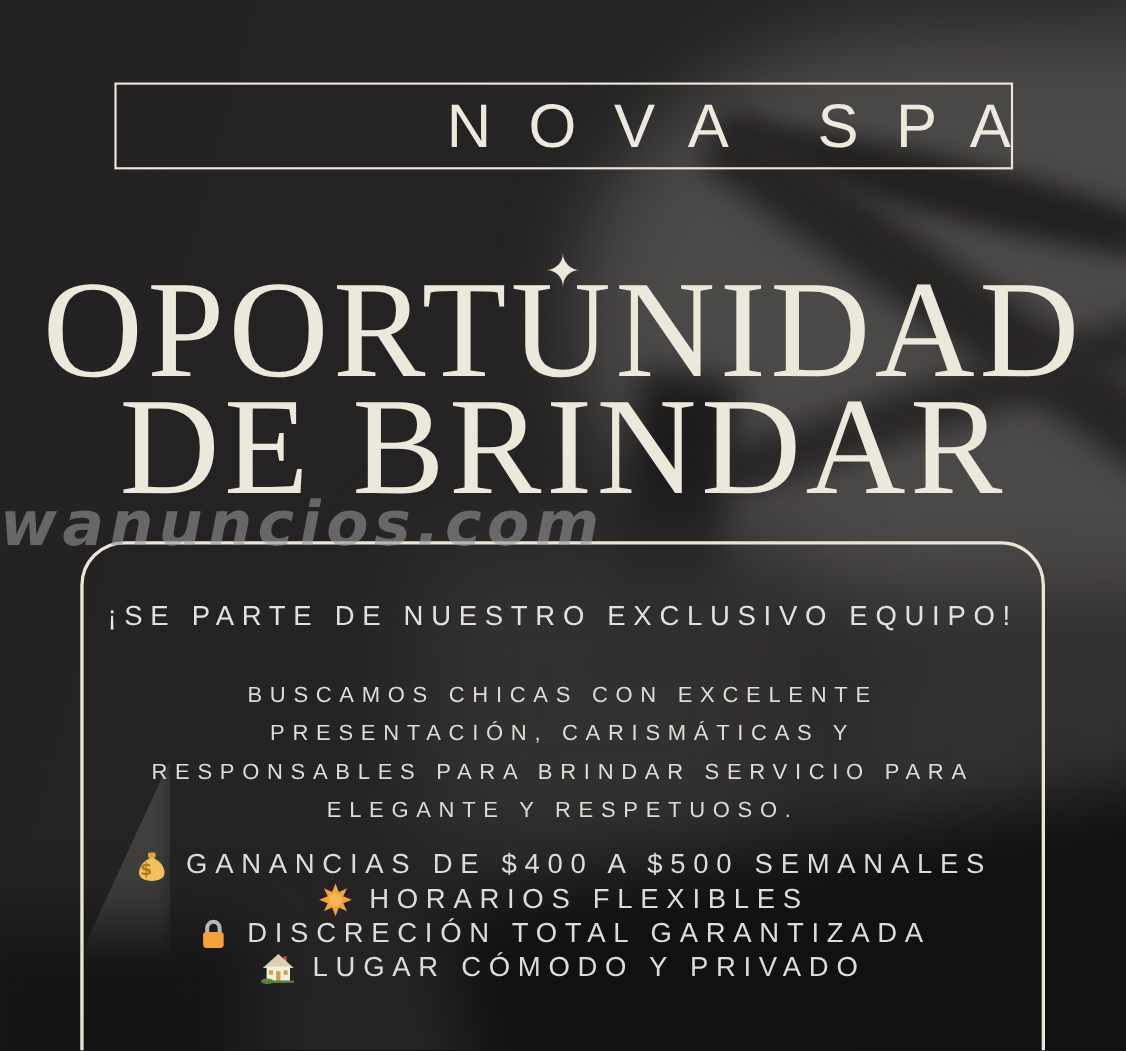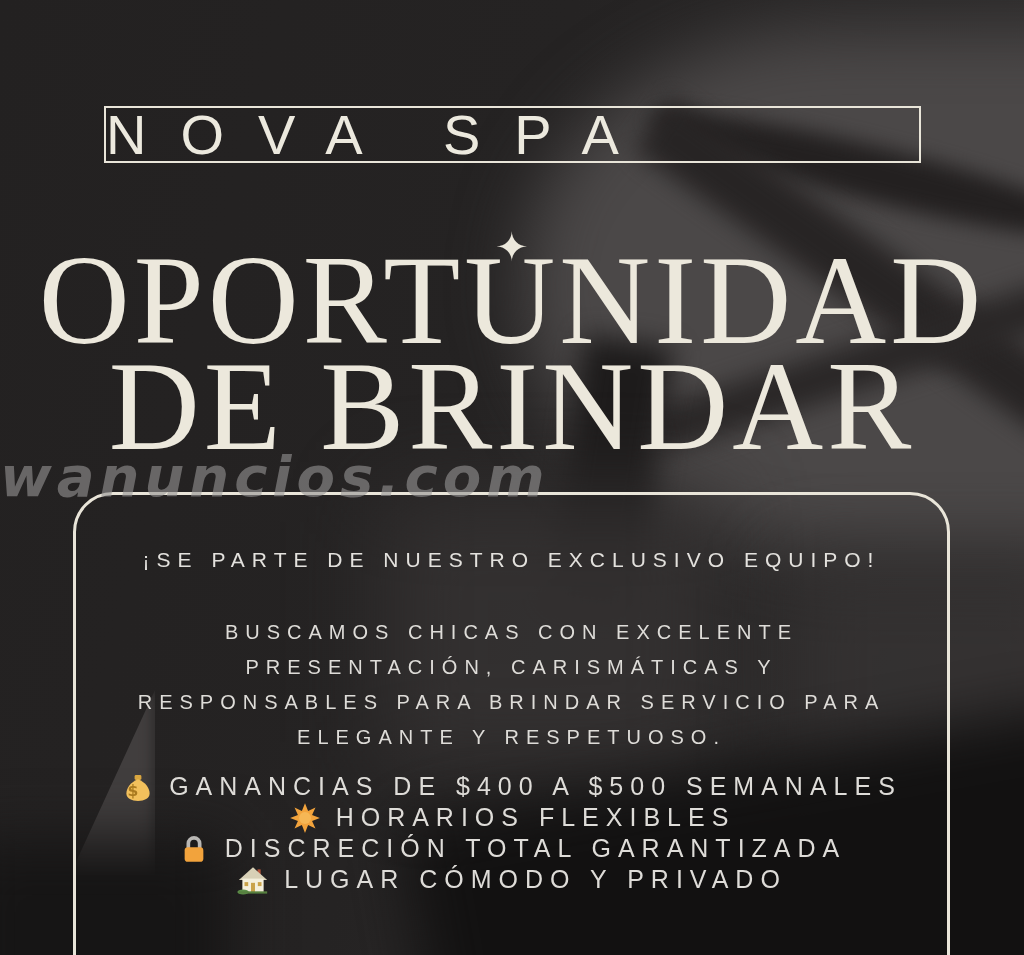--- a/index.html
+++ b/index.html
@@ -18,23 +18,23 @@
   .ph-strap-x2{top:330px;left:640px;width:520px;height:46px;background:#2a2727;transform:rotate(-18deg);filter:blur(12px);}
   .ph-strap-v{top:340px;left:565px;width:90px;height:270px;background:#1d1b1b;transform:rotate(8deg);filter:blur(14px);}
   .ph-box-grad{top:492px;left:380px;width:340px;height:280px;background:#353232;filter:blur(45px);opacity:.85;}
   .ph-box-right{top:560px;right:-70px;width:310px;height:240px;background:#373434;filter:blur(40px);opacity:.7;}
   .ph-dark-bottom{top:760px;left:420px;width:700px;height:300px;background:#121111;filter:blur(30px);transform:rotate(-10deg);}
   .ph-tri{top:690px;left:70px;width:85px;height:185px;background:#454242;clip-path:polygon(100% 0,100% 100%,0 100%);filter:blur(8px);opacity:.9;}
   .ph-dark-bl{top:840px;left:-40px;width:270px;height:210px;background:#161515;filter:blur(30px);}
 
   
   .brand-box{
-    position:absolute;left:104px;top:106px;width:817px;height:57px;
+    position:absolute;left:104px;top:75px;width:817px;height:79px;
     border:2px solid #e9e5d9;box-sizing:border-box;
-    display:flex;align-items:center;justify-content:flex-start;z-index:2;
+    display:flex;align-items:center;justify-content:flex-end;z-index:2;
   }
   .brand-box span{
     color:#ece9de;font-size:56px;font-weight:400;
     letter-spacing:34px;margin-right:-34px;line-height:1;
     font-family:"Liberation Sans",sans-serif;
   }
   
   .headline{
     position:absolute;left:0;top:248px;width:100%;z-index:2;
     text-align:center;color:#ece8dc;
@@ -54,21 +54,21 @@
     font-family:"DejaVu Sans",sans-serif;font-style:italic;font-weight:bold;
     font-size:56px;letter-spacing:5px;color:rgba(150,148,148,0.6);
   }
   
   .info-box{
     position:absolute;left:73px;top:492px;width:877px;height:540px;
     border:3px solid #e9e5d9;border-radius:40px;box-sizing:border-box;
     z-index:3;text-align:center;color:#dedcd8;
   }
   .invite{
-    margin:50px 10px 0;font-size:21px;letter-spacing:7px;line-height:30px;
+    margin:50px 10px 0;font-size:25px;letter-spacing:7px;line-height:30px;
     color:#e3e1dd;white-space:nowrap;
   }
   .para{margin:40px 0 0;}
   .para div{font-size:20px;letter-spacing:7px;line-height:35px;white-space:nowrap;}
   .benefits{list-style:none;margin:16px 0 0;padding:0;}
   .benefits li{
     display:flex;align-items:center;justify-content:center;gap:14px;
     font-size:25px;letter-spacing:7px;line-height:31px;height:31px;white-space:nowrap;
   }
   .bicon{width:34px;height:34px;flex:0 0 34px;display:inline-flex;}

